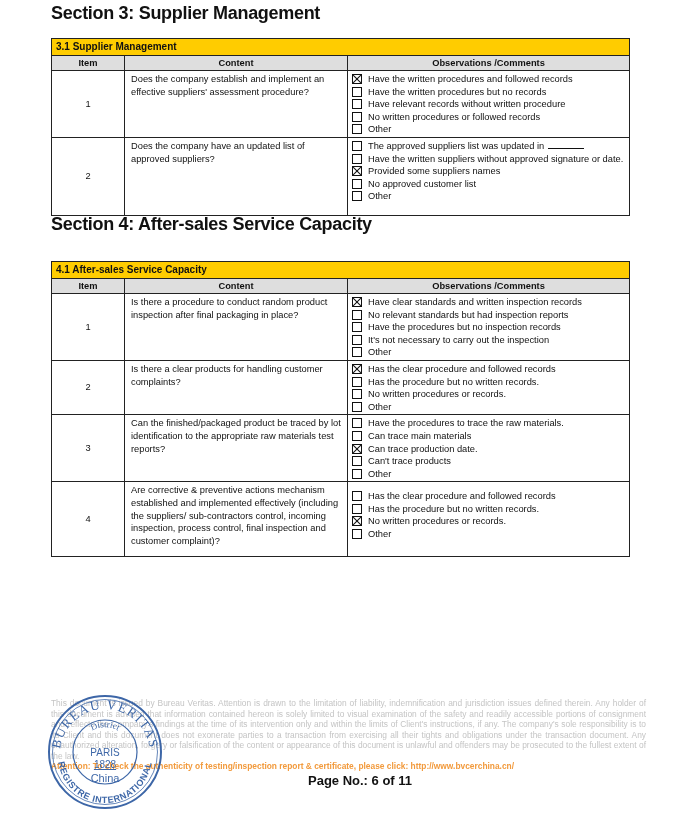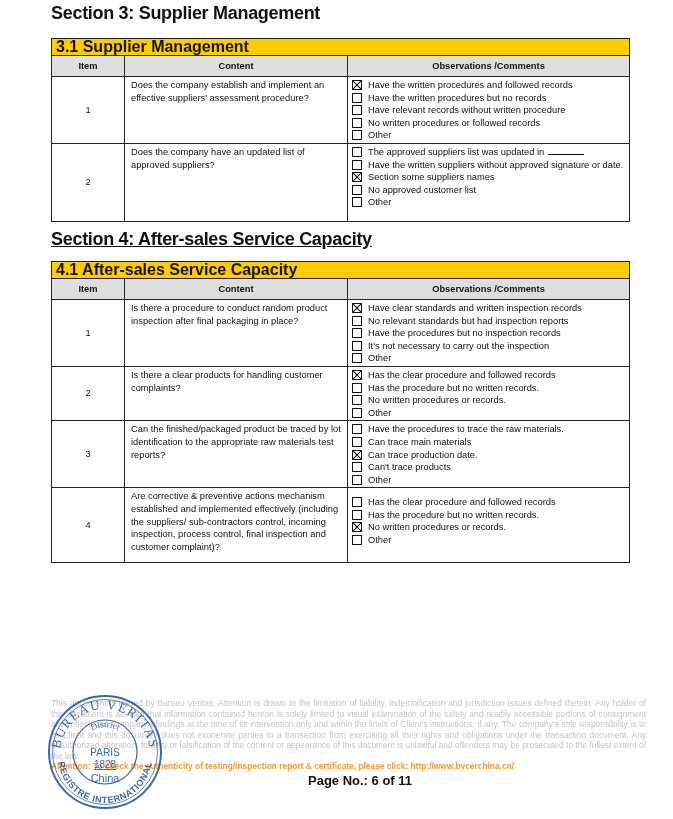--- a/index.html
+++ b/index.html
@@ -4,38 +4,38 @@
 <style>
   * { box-sizing: border-box; margin: 0; padding: 0; }
   html, body { width: 673px; height: 819px; background: #ffffff; overflow: hidden; }
   body { position: relative; font-family: "Liberation Sans", sans-serif; color: #111; }
 
   .section-title {
     position: absolute; left: 51px;
     font-size: 18px; font-weight: bold; letter-spacing: -0.3px; color: #111;
   }
   #s3-title { top: 3px; }
-  #s4-title { top: 229px; text-decoration: underline; }
+  #s4-title { top: 214px; }
 
   table.audit {
     position: absolute; left: 51px; width: 578px;
     border-collapse: collapse; table-layout: fixed;
     font-size: 9.3px; line-height: 12.6px;
   }
   #t3 { top: 38px; }
   #t4 { top: 261px; border-radius: 6px; }
 
   table.audit td, table.audit th { border: 1.2px solid #222; }
   .sub-header td {
-    background: #ffcc00; font-weight: bold; font-size: 16px;
+    background: #ffcc00; font-weight: bold; font-size: 10px;
     height: 17px; padding: 0 4px; line-height: 16px; color: #111;
   }
   .col-header th {
     background: #dedede; font-weight: bold; font-size: 9.3px;
-    height: 21px; line-height: 11px; text-align: center; padding: 0;
+    height: 15px; line-height: 11px; text-align: center; padding: 0;
   }
   col.c-item { width: 73px; }
   col.c-content { width: 223px; }
   col.c-obs { width: 282px; }
 
   td.item-no { text-align: center; vertical-align: middle; font-size: 9.3px; }
   td.content { vertical-align: top; padding: 2px 5px 2px 6px; margin-top: 26px; }
   td.obs { vertical-align: top; padding: 2px 4px 1px 4px; margin-top: 48px; }
 
   .opt { display: flex; align-items: flex-start; min-height: 12.6px; }
@@ -127,21 +127,21 @@
       <div class="opt">
             <span class="cb"></span>
             <span class="opt-text"><span>The approved suppliers list was updated in</span><span class="blank-line"></span></span>
           </div>
       <div class="opt">
             <span class="cb"></span>
             <span class="opt-text">Have the written suppliers without approved signature or date.</span>
           </div>
       <div class="opt">
             <span class="cb checked"></span>
-            <span class="opt-text">Section some suppliers names</span>
+            <span class="opt-text">Provided some suppliers names</span>
           </div>
       <div class="opt">
             <span class="cb"></span>
             <span class="opt-text">No approved customer list</span>
           </div>
       <div class="opt">
             <span class="cb"></span>
             <span class="opt-text">Other</span>
           </div>
     </td>

